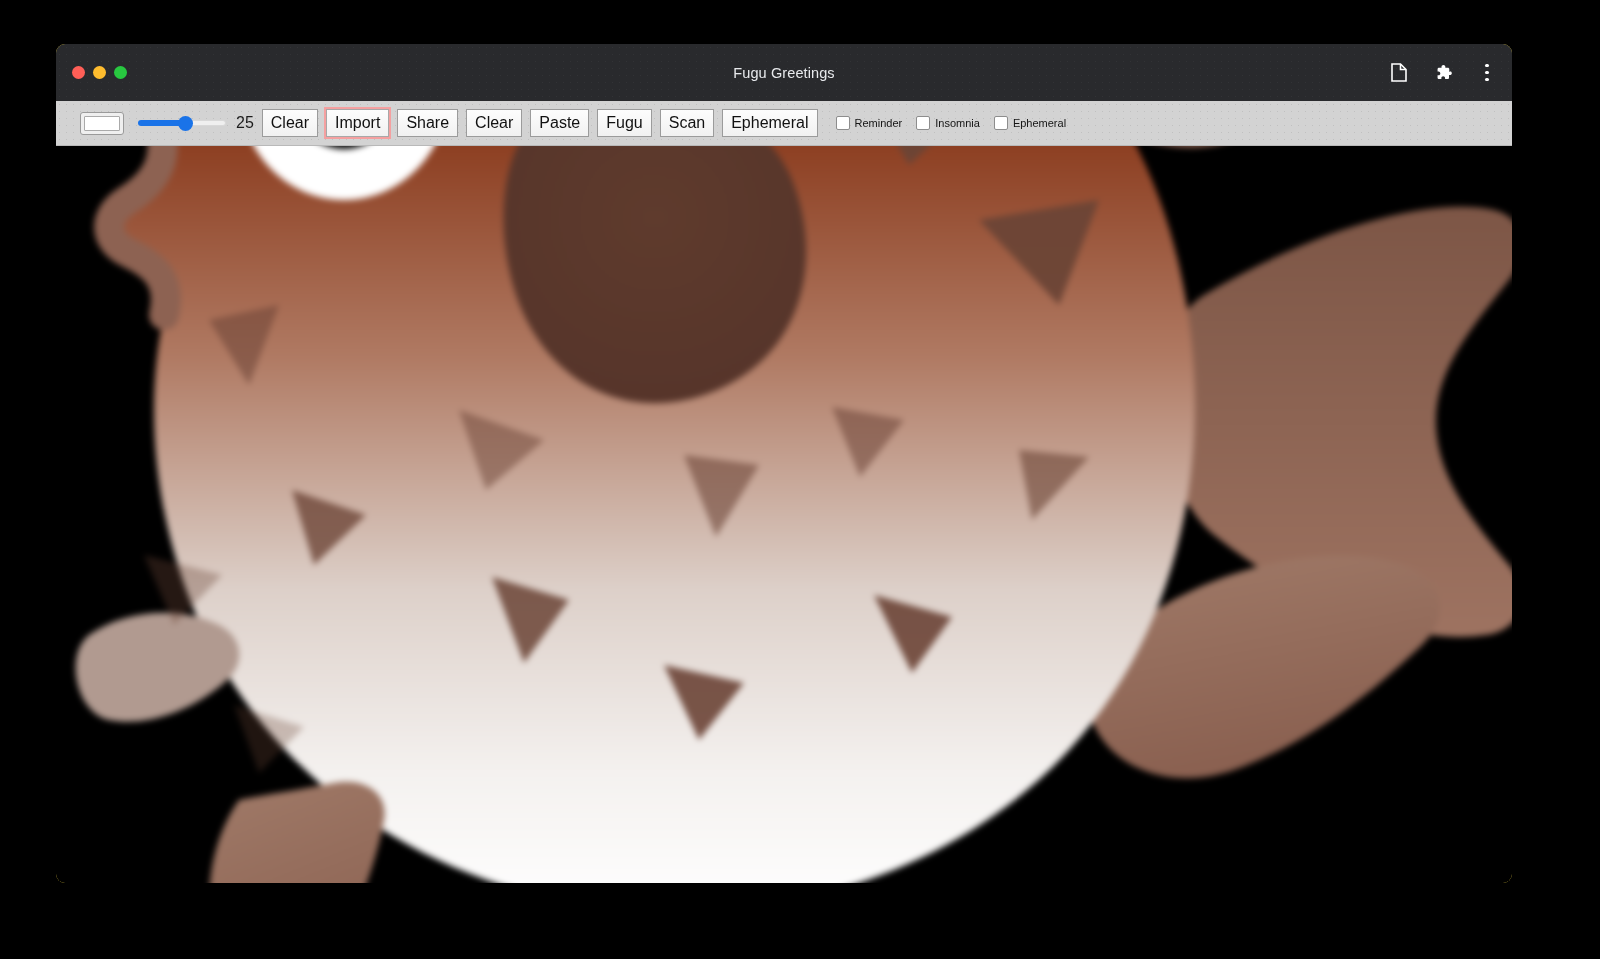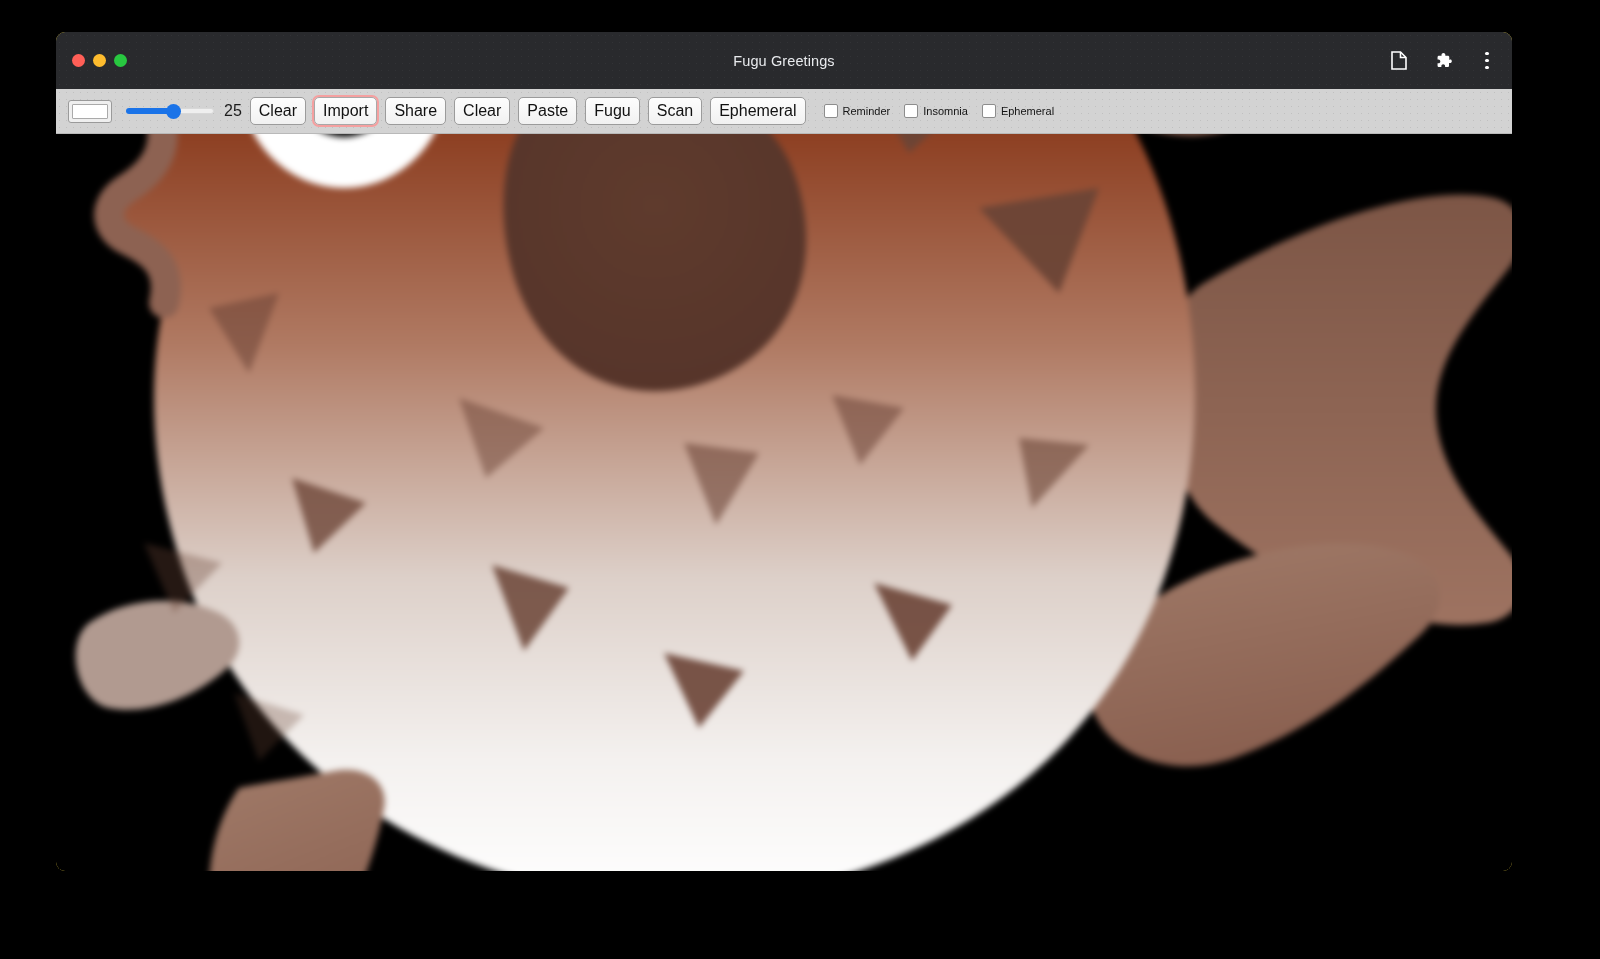--- a/index.html
+++ b/index.html
@@ -15,21 +15,21 @@
     position: relative;
     width: 1600px;
     height: 959px;
     background: #000000;
   }
 
   
   #window {
     position: absolute;
     left: 56px;
-    top: 32px;
+    top: 44px;
     width: 1456px;
     height: 839px;
     border-radius: 9px;
     overflow: hidden;
     background: #fde047;
     box-shadow: 0 14px 34px rgba(0,0,0,0.85);
   }
 
   
   #titlebar {
@@ -80,21 +80,21 @@
   
   #toolbar {
     position: relative;
     height: 45px;
     background:
       radial-gradient(rgba(0,0,0,0.09) 0.7px, transparent 0.8px) 0 0 / 7px 7px,
       #d3d3d3;
     display: flex;
     align-items: center;
     gap: 0;
-    padding: 0 0 0 12px;
+    padding: 0 0 0 24px;
     border-bottom: 1px solid #b9b9b9;
   }
 
   
   #color-input {
     width: 44px;
     height: 23px;
     border: 1px solid #9a9a9a;
     border-radius: 3px;
     background: #efefef;
@@ -152,21 +152,21 @@
   .tb-btn {
     flex: none;
     margin-left: 8px;
     height: 28px;
     padding: 0 8px;
     font-family: "Liberation Sans", sans-serif;
     font-size: 16px;
     color: #111111;
     background: linear-gradient(#fdfdfd, #f1f1f1);
     border: 1px solid #9b9b9b;
-    border-radius: 5px;
+    border-radius: 0;
     line-height: 26px;
     cursor: pointer;
     white-space: nowrap;
   }
   .tb-btn.focused {
     outline: 2px solid #f5a0a0;
     outline-offset: 0px;
     border-color: #a8a8a8;
   }
 

